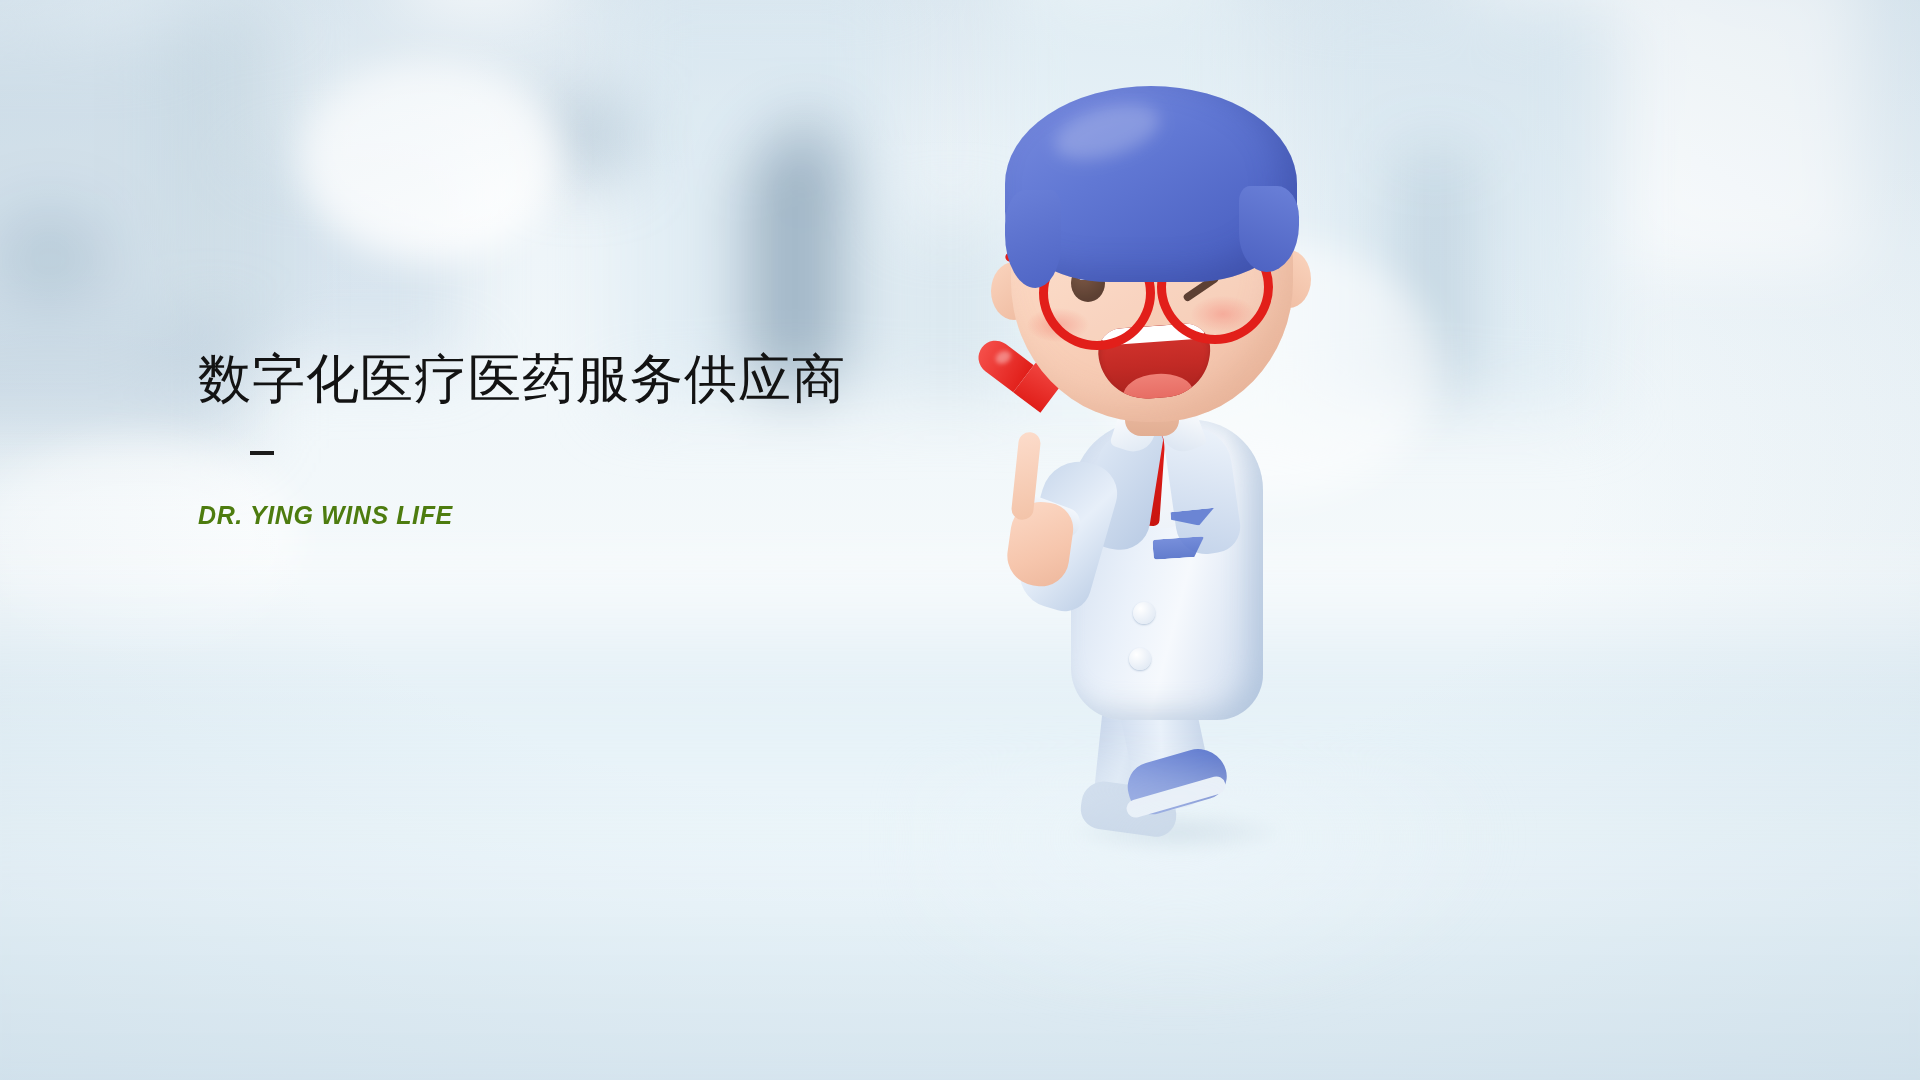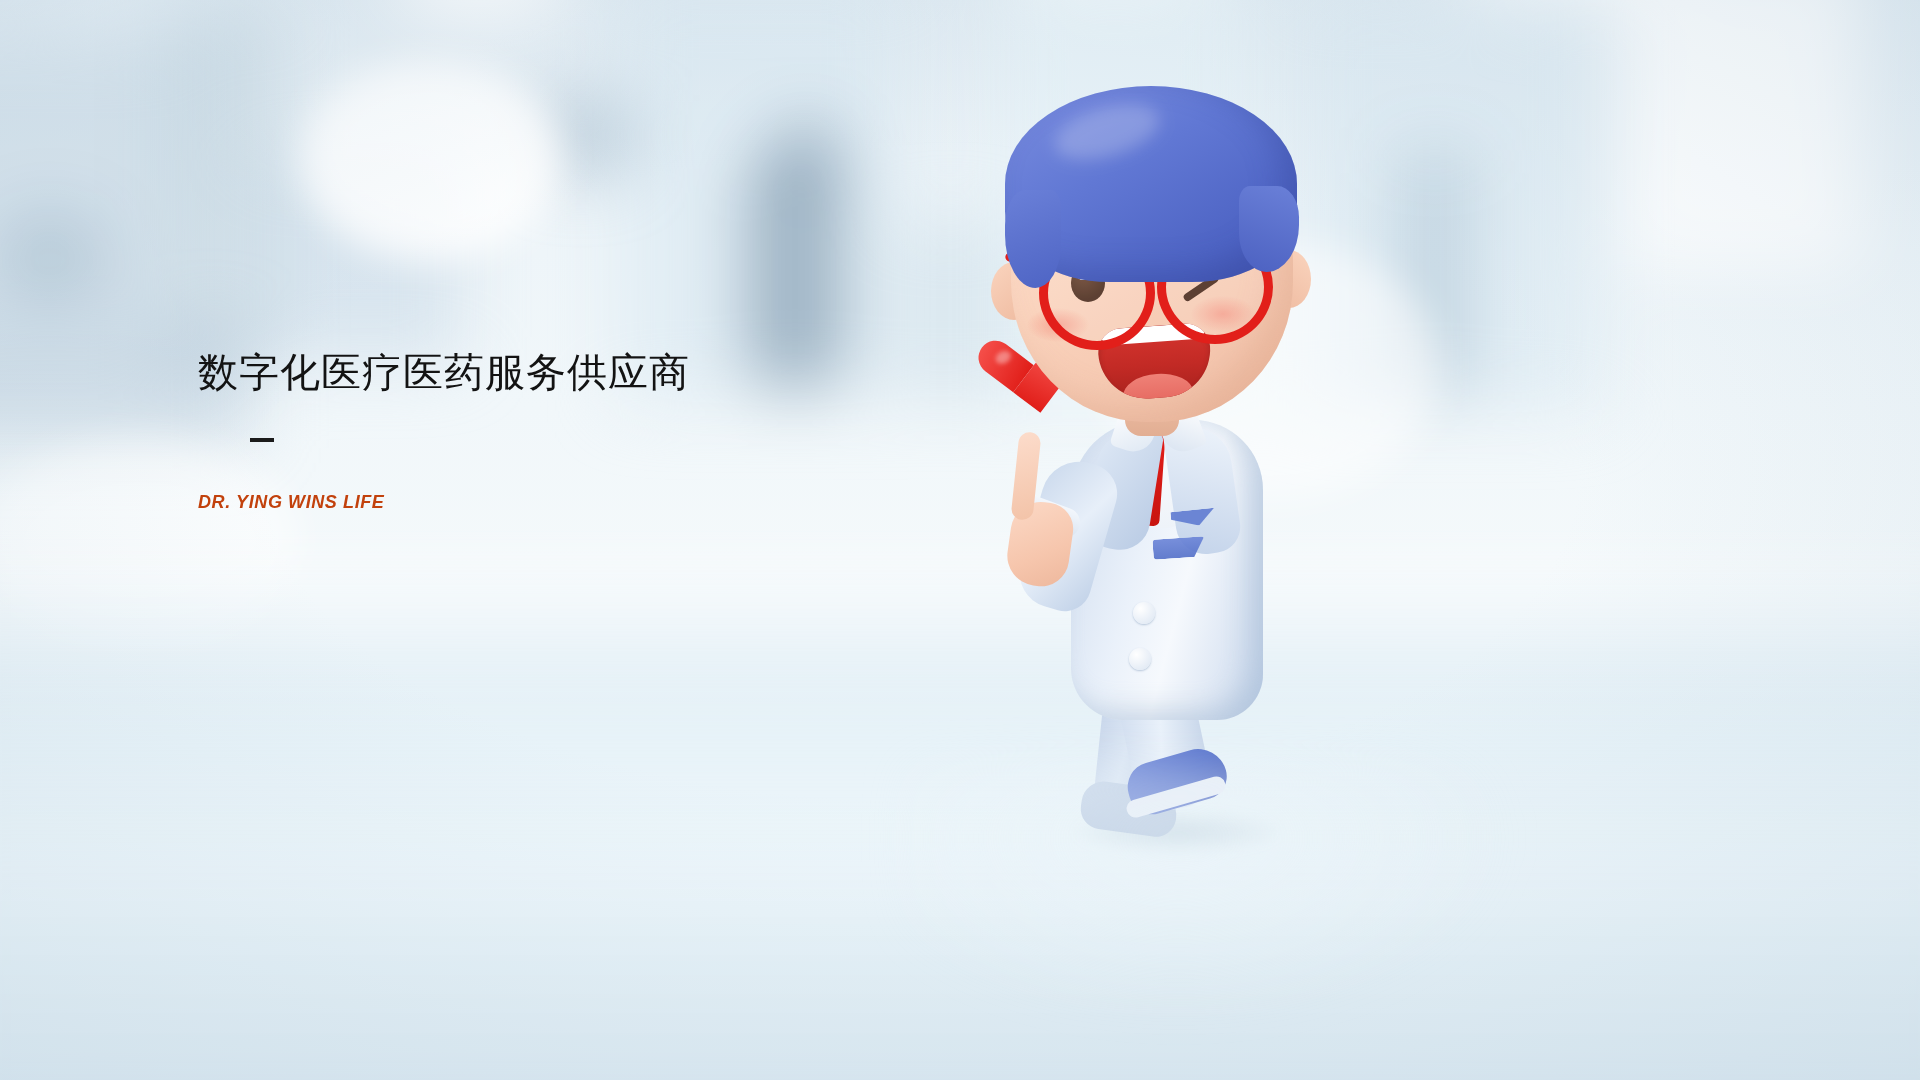--- a/index.html
+++ b/index.html
@@ -29,43 +29,43 @@
     filter:blur(26px);
   }
   .vign{
     position:absolute;inset:0;
     background:radial-gradient(ellipse 85% 75% at 48% 44%,rgba(255,255,255,0) 40%,rgba(186,207,221,.42) 100%);
   }
 
   
   .textblock{position:absolute;left:198px;top:352px;width:760px;}
   .kicker{
-    font-size:40px;line-height:1;letter-spacing:1px;color:#131313;font-weight:400;
+    font-size:53px;line-height:1;letter-spacing:1px;color:#131313;font-weight:400;
     font-family:"DejaVu Sans","Liberation Sans",sans-serif;
     white-space:nowrap;
   }
   .headline{
     margin-top:24px;
     font-size:74px;line-height:1;letter-spacing:6px;font-weight:700;
     color:#ef1b17;
     font-family:"DejaVu Sans","Liberation Sans",sans-serif;
     white-space:nowrap;
     text-shadow:0 1px 0 rgba(255,255,255,.25);
   }
   .rule{
     margin-top:46px;margin-left:52px;
     width:24px;height:4px;background:#1b1b1b;
   }
   .sublines{
     margin-top:42px;
     color:#2b2b2b;
   }
   .subline{
-    font-style:italic;font-weight:700;font-size:18px;letter-spacing:.6px;
-    line-height:36px;color:#c2410c;
+    font-style:italic;font-weight:700;font-size:25px;letter-spacing:.6px;
+    line-height:36px;color:#4d7c0f;
     font-family:"Liberation Sans",sans-serif;
     white-space:nowrap;
   }
 
   
   .character{position:absolute;left:975px;top:40px;width:420px;height:820px;}
   .ch{position:absolute;}
 
   .shadowpool{
     position:absolute;left:95px;top:770px;width:215px;height:44px;

